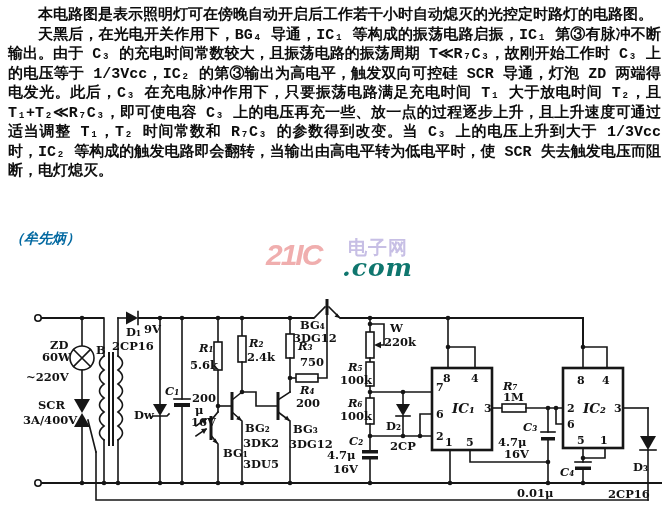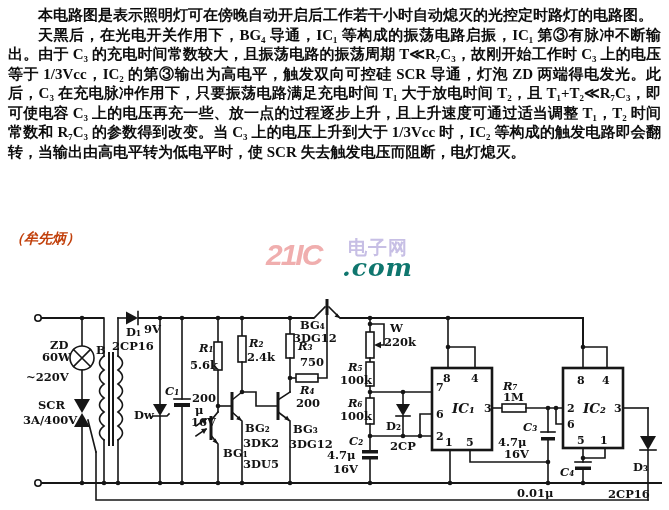--- a/index.html
+++ b/index.html
@@ -5,25 +5,26 @@
   html,body{margin:0;padding:0;}
   body{
     width:669px;height:510px;overflow:hidden;position:relative;
     background:#ffffff;
     font-family:"Liberation Serif","DejaVu Serif",serif;
   }
   .article{
     position:absolute;left:0;top:0;width:653px;padding:6px 8px 0 8px;
     color:#0d0d0d;font-size:15px;line-height:19.5px;font-weight:600;
     text-align:justify;
+    font-family:Liberation Mono, monospace;
   }
   .article p{margin:0;text-indent:2em;}
   .attribution{
     position:absolute;left:10px;top:230px;
-    font-size:14px;font-weight:bold;font-style:italic;color:#c2410c;
+    font-size:14px;font-weight:bold;font-style:italic;color:#0369a1;
   }
   .watermark{
     position:absolute;left:266px;top:233px;width:180px;height:60px;
     user-select:none;
   }
   .wm-big{
     position:absolute;left:0;top:2px;
     font-family:"Liberation Sans","DejaVu Sans",sans-serif;
     font-weight:bold;font-size:30px;line-height:40px;letter-spacing:-2px;
     color:#f0aeae;

